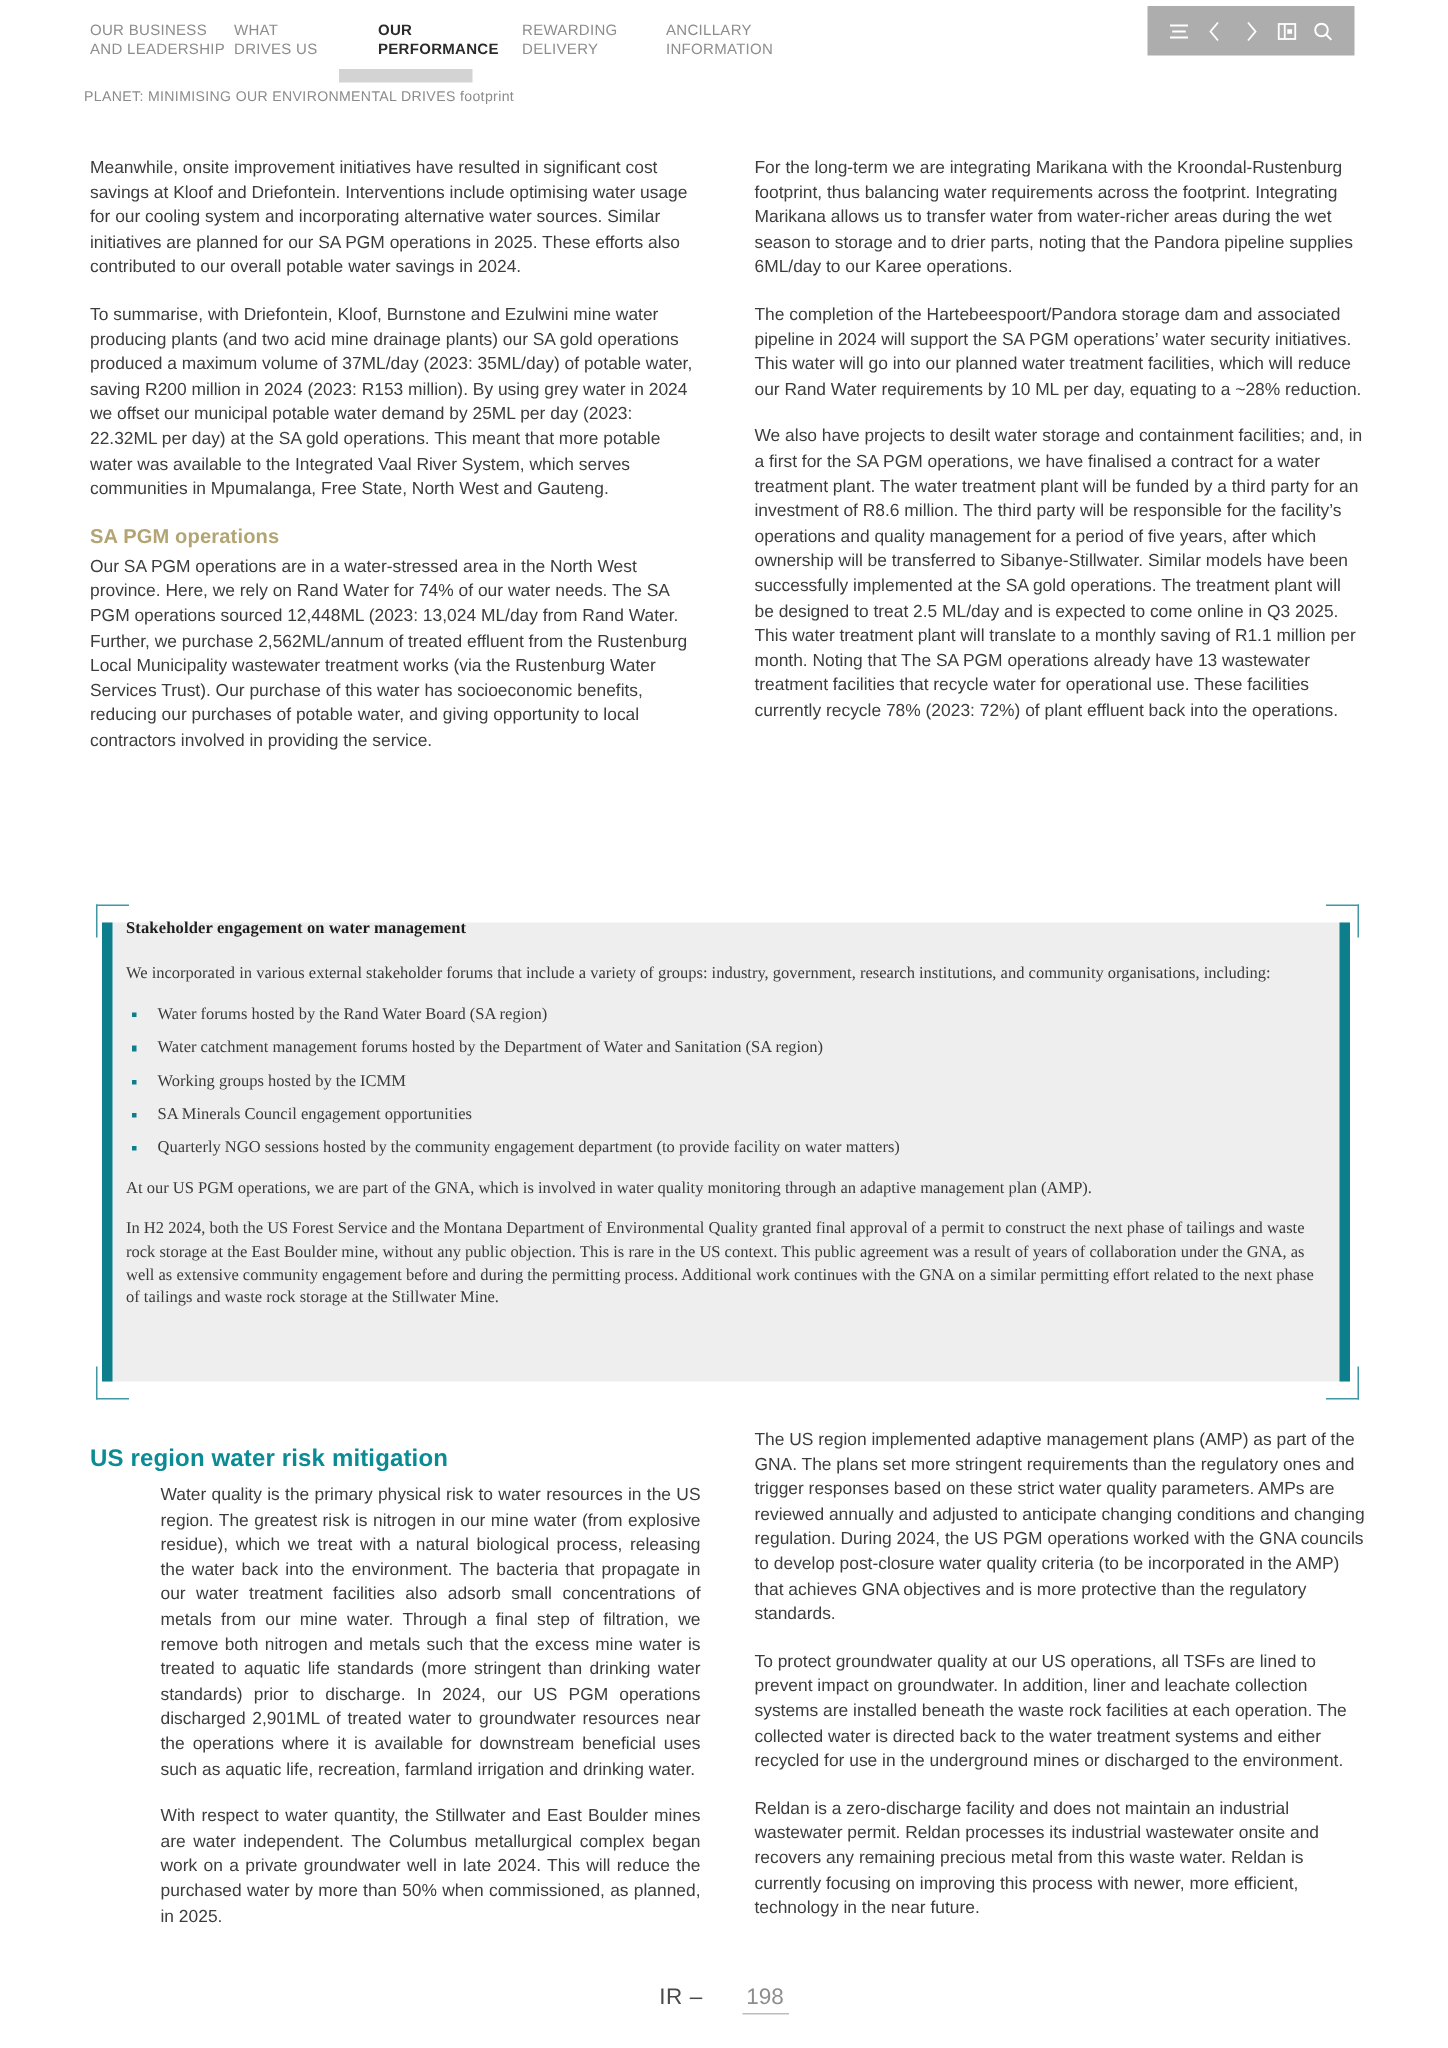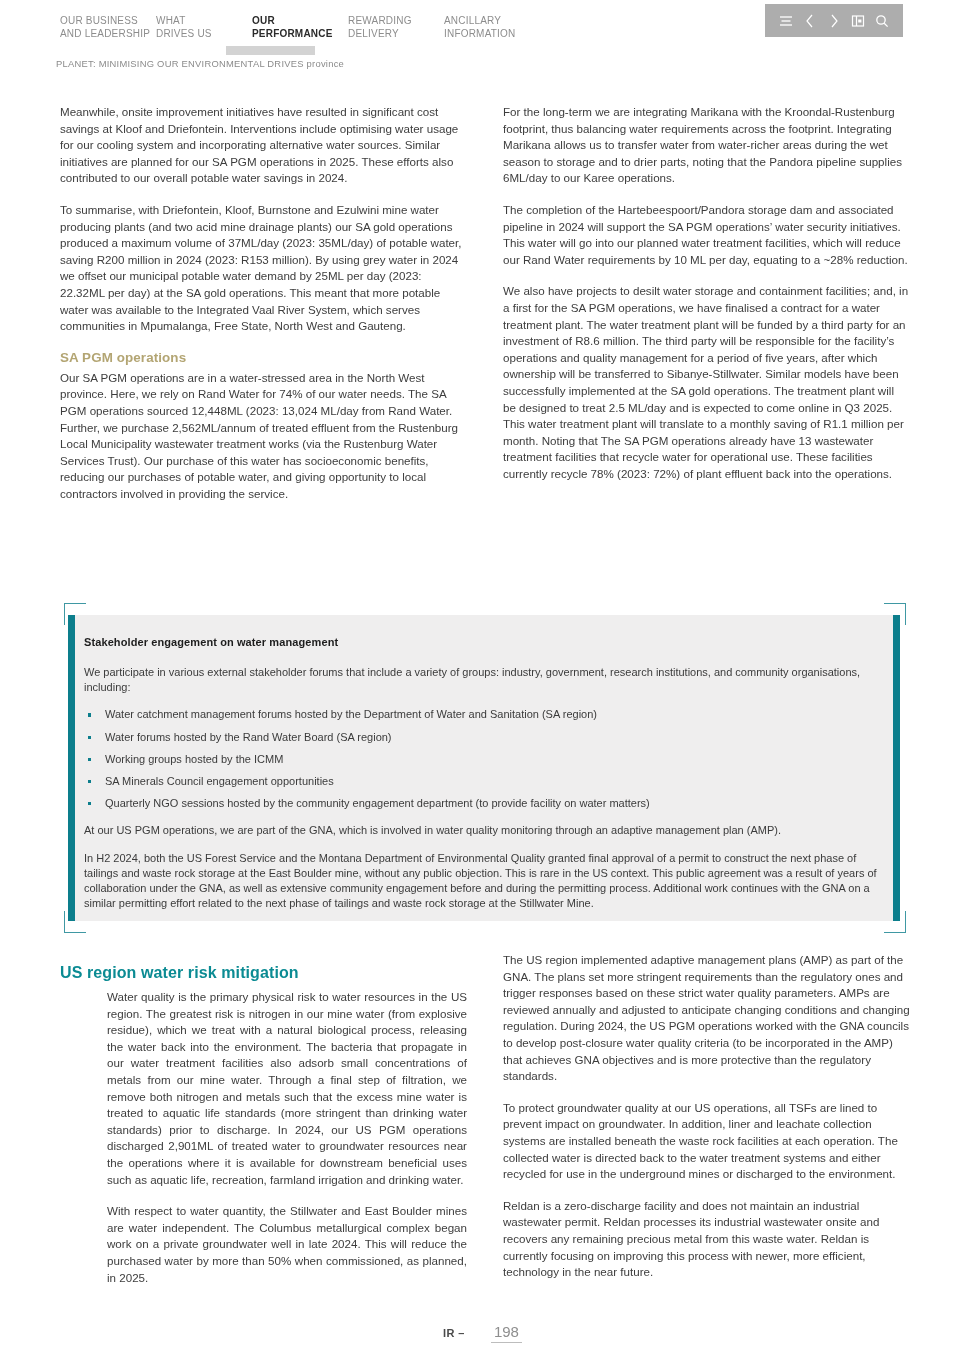--- a/index.html
+++ b/index.html
@@ -147,23 +147,24 @@
     height: 22px;
     border: 1.6px solid #3f98a3;
   }
   .brk.tl { top: 0px;   left: 4px;   border-right:none; border-bottom:none; }
   .brk.tr { top: 0px;   left: 824px; border-left:none;  border-bottom:none; }
   .brk.bl { top: 308px; left: 4px;   border-right:none; border-top:none; }
   .brk.br { top: 308px; left: 824px; border-left:none;  border-top:none; }
 
   .callout-inner {
     position: absolute;
-    top: 33px;
+    top: 10px;
     left: 24px;
     width: 800px;
+    font-family: Liberation Serif, serif;
   }
   .callout-title {
     font-size: 11px;
     font-weight: bold;
     color: #1d1d1d;
     margin: 0 0 17px 0;
     letter-spacing: 0.1px;
   }
   .callout-inner p {
     margin: 0 0 12px 0;
@@ -210,22 +211,22 @@
     position: absolute;
     bottom: 22px;
     left: 0;
     width: 965px;
     display: flex;
     justify-content: center;
     align-items: baseline;
     gap: 26px;
   }
   .footer .ir {
-    font-size: 11px;
-    font-weight: bold;
+    font-size: 15px;
+    font-weight: normal;
     color: #4a4a4a;
     letter-spacing: 0.4px;
   }
   .footer .pgnum {
     font-size: 15px;
     color: #8e8e8e;
     border-bottom: 1.4px solid #bdbdbd;
     padding: 0 3px 2px 3px;
   }
 </style>
@@ -273,21 +274,21 @@
   </span>
   <span class="tb-icon">
     <svg width="14" height="14" viewBox="0 0 14 14" fill="none" stroke="#fff" stroke-width="1.3">
       <circle cx="6" cy="6" r="4.2"></circle>
         <line x1="9.2" y1="9.2" x2="12.6" y2="12.6"></line>
     </svg>
   </span>
 </div>
 
 <div class="banner">
-  <span>PLANET: MINIMISING OUR ENVIRONMENTAL DRIVES</span><span class="cont"> province</span>
+  <span>PLANET: MINIMISING OUR ENVIRONMENTAL DRIVES</span><span class="cont"> footprint</span>
 </div>
 
 <div class="cols-top">
 
   <div class="col">
     <p>Meanwhile, onsite improvement initiatives have resulted in significant cost savings at Kloof and Driefontein. Interventions include optimising water usage for our cooling system and incorporating alternative water sources. Similar initiatives are planned for our SA PGM operations in 2025. These efforts also contributed to our overall potable water savings in 2024.</p>
     <p>To summarise, with Driefontein, Kloof, Burnstone and Ezulwini mine water producing plants (and two acid mine drainage plants) our SA gold operations produced a maximum volume of 37ML/day (2023: 35ML/day) of potable water, saving R200 million in 2024 (2023: R153 million). By using grey water in 2024 we offset our municipal potable water demand by 25ML per day (2023: 22.32ML per day) at the SA gold operations. This meant that more potable water was available to the Integrated Vaal River System, which serves communities in Mpumalanga, Free State, North West and Gauteng.</p>
     <h3 class="sub-khaki">SA PGM operations</h3>
     <p>Our SA PGM operations are in a water-stressed area in the North West province. Here, we rely on Rand Water for 74% of our water needs. The SA PGM operations sourced 12,448ML (2023: 13,024 ML/day from Rand Water. Further, we purchase 2,562ML/annum of treated effluent from the Rustenburg Local Municipality wastewater treatment works (via the Rustenburg Water Services Trust). Our purchase of this water has socioeconomic benefits, reducing our purchases of potable water, and giving opportunity to local contractors involved in providing the service.</p>
   </div>
@@ -304,24 +305,24 @@
   <div class="callout-bg"></div>
   <div class="bar-left"></div>
   <div class="bar-right"></div>
   <div class="brk tl"></div>
   <div class="brk tr"></div>
   <div class="brk bl"></div>
   <div class="brk br"></div>
 
   <div class="callout-inner">
     <div class="callout-title">Stakeholder engagement on water management</div>
-    <p>We participate in various external stakeholder forums that include a variety of groups: industry, government, research institutions, and community organisations, including:</p>
+    <p>We incorporated in various external stakeholder forums that include a variety of groups: industry, government, research institutions, and community organisations, including:</p>
     <ul class="callout-list">
+      <li>Water forums hosted by the Rand Water Board (SA region)</li>
       <li>Water catchment management forums hosted by the Department of Water and Sanitation (SA region)</li>
-      <li>Water forums hosted by the Rand Water Board (SA region)</li>
       <li>Working groups hosted by the ICMM</li>
       <li>SA Minerals Council engagement opportunities</li>
       <li>Quarterly NGO sessions hosted by the community engagement department (to provide facility on water matters)</li>
     </ul>
     <p>At our US PGM operations, we are part of the GNA, which is involved in water quality monitoring  through an adaptive management plan (AMP).</p>
     <p>In H2 2024, both the US Forest Service and the Montana Department of Environmental Quality granted final approval of a permit to construct the next phase of tailings and waste rock storage at the East Boulder mine, without any public objection. This is rare in the US context. This public agreement was a result of years of collaboration under the GNA, as well as extensive community engagement before and during the permitting process. Additional work continues with the GNA on a similar permitting effort related to the next phase of tailings and waste rock storage at the Stillwater Mine.</p>
   </div>
 </div>
 
 <div class="cols-bottom">

